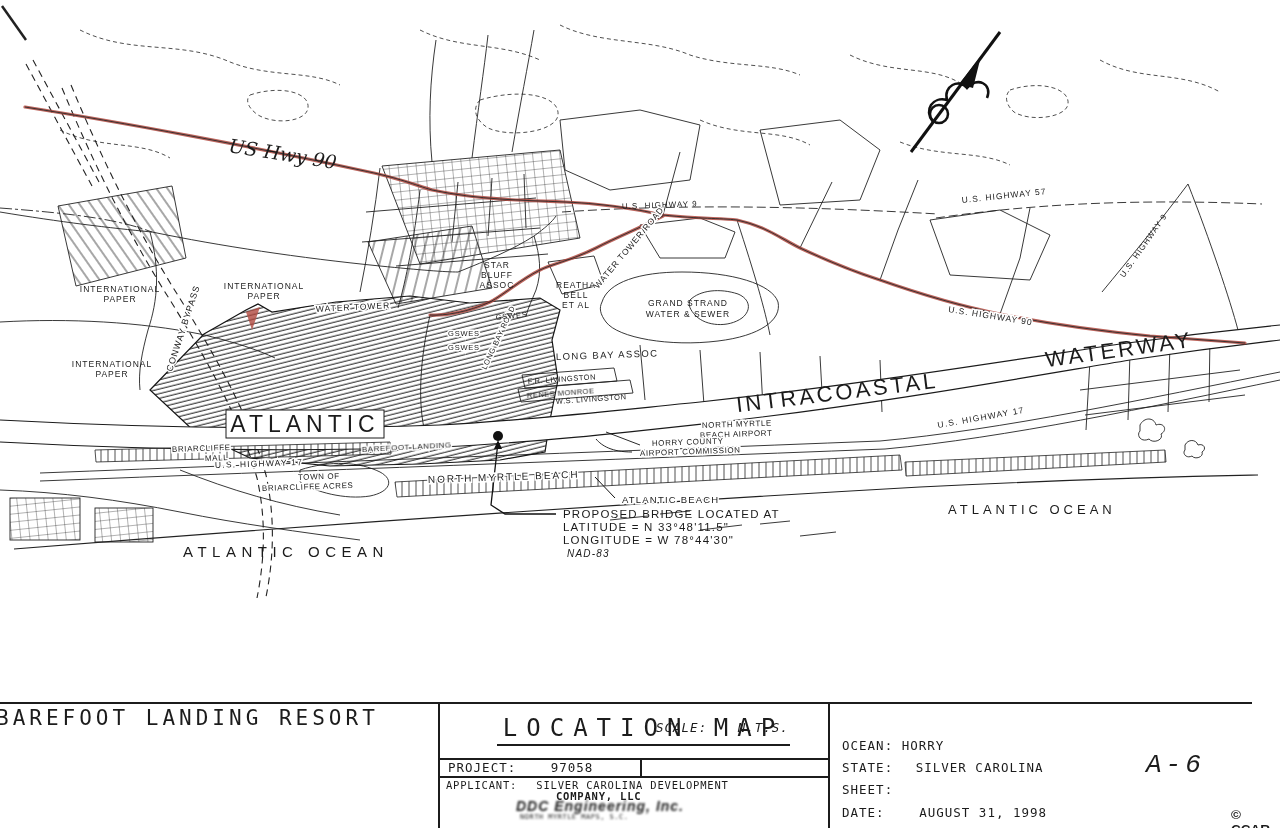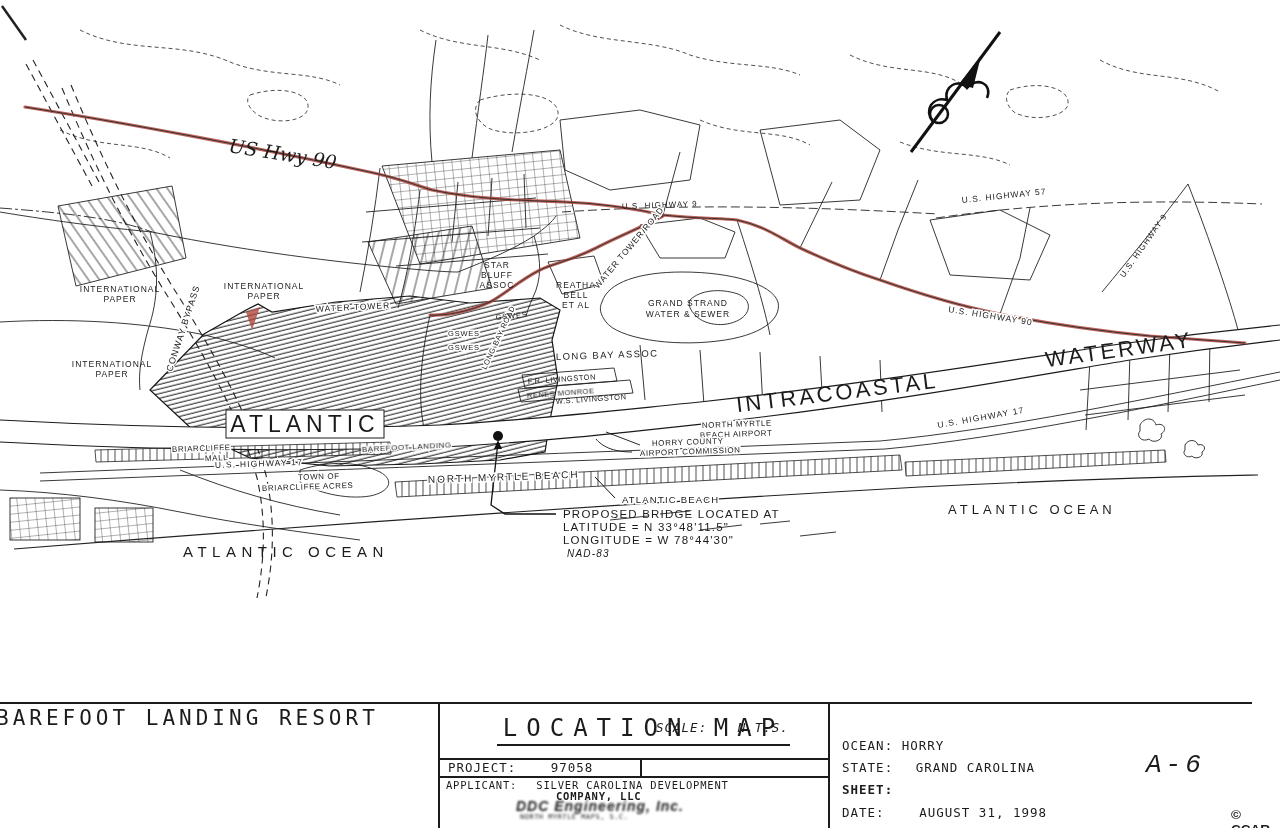--- a/index.html
+++ b/index.html
@@ -292,23 +292,23 @@
   <div class="abs draft applicant2">COMPANY, LLC</div>
   <div class="abs eng">DDC Engineering, Inc.</div>
   <div class="abs draft eng2">NORTH MYRTLE MAPS, S.C.</div>
 
   <div class="abs draft row-txt" style="left:842px;top:738px;">
     <span>OCEAN:</span>
     <span style="">HORRY</span>
   </div>
   <div class="abs draft row-txt" style="left:842px;top:760px;">
     <span>STATE:</span>
-    <span style="margin-left:14px;">GRAND CAROLINA</span>
-  </div>
-  <div class="abs draft row-txt" style="left:842px;top:782px;font-weight:bold;">
+    <span style="margin-left:14px;">SILVER CAROLINA</span>
+  </div>
+  <div class="abs draft row-txt" style="left:842px;top:782px;">
     <span>SHEET:</span>
   </div>
   <div class="abs draft row-txt" style="left:842px;top:805px;">
     <span>DATE:</span>
     <span style="margin-left:26px;">AUGUST 31, 1998</span>
   </div>
 
   <div class="abs sheetno">A-6</div>
   <div class="abs ccar">© CCAR</div>
 </div>

